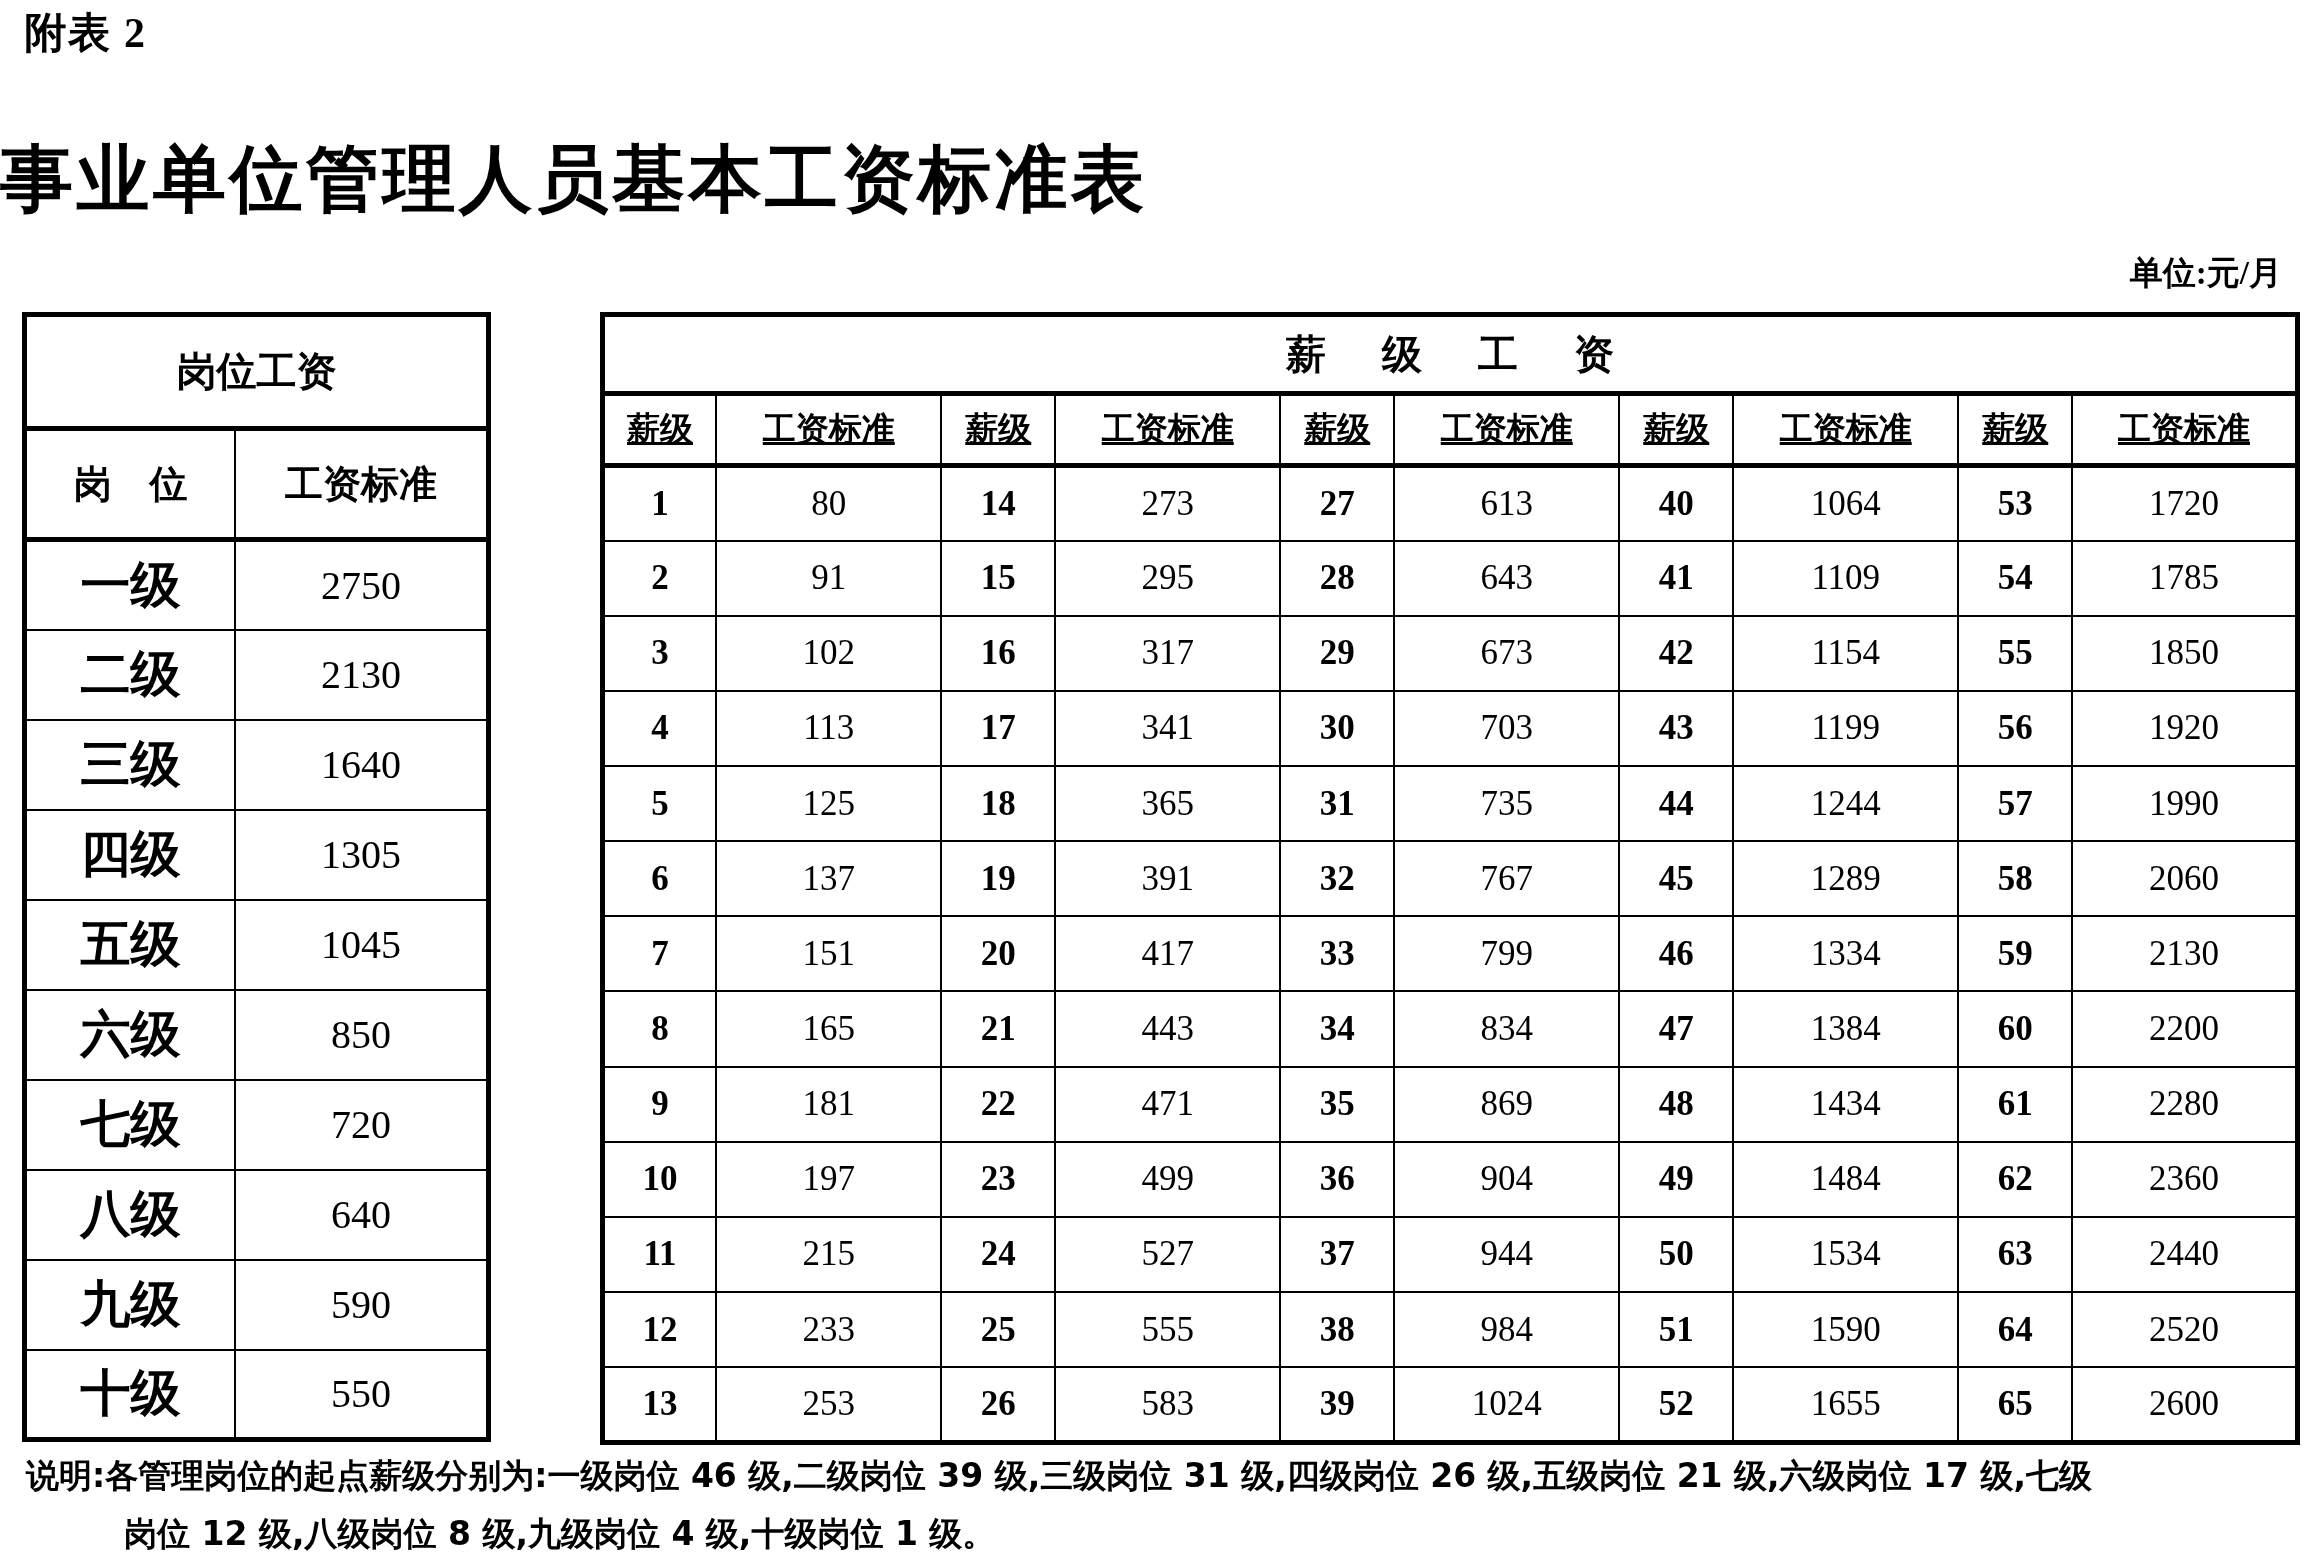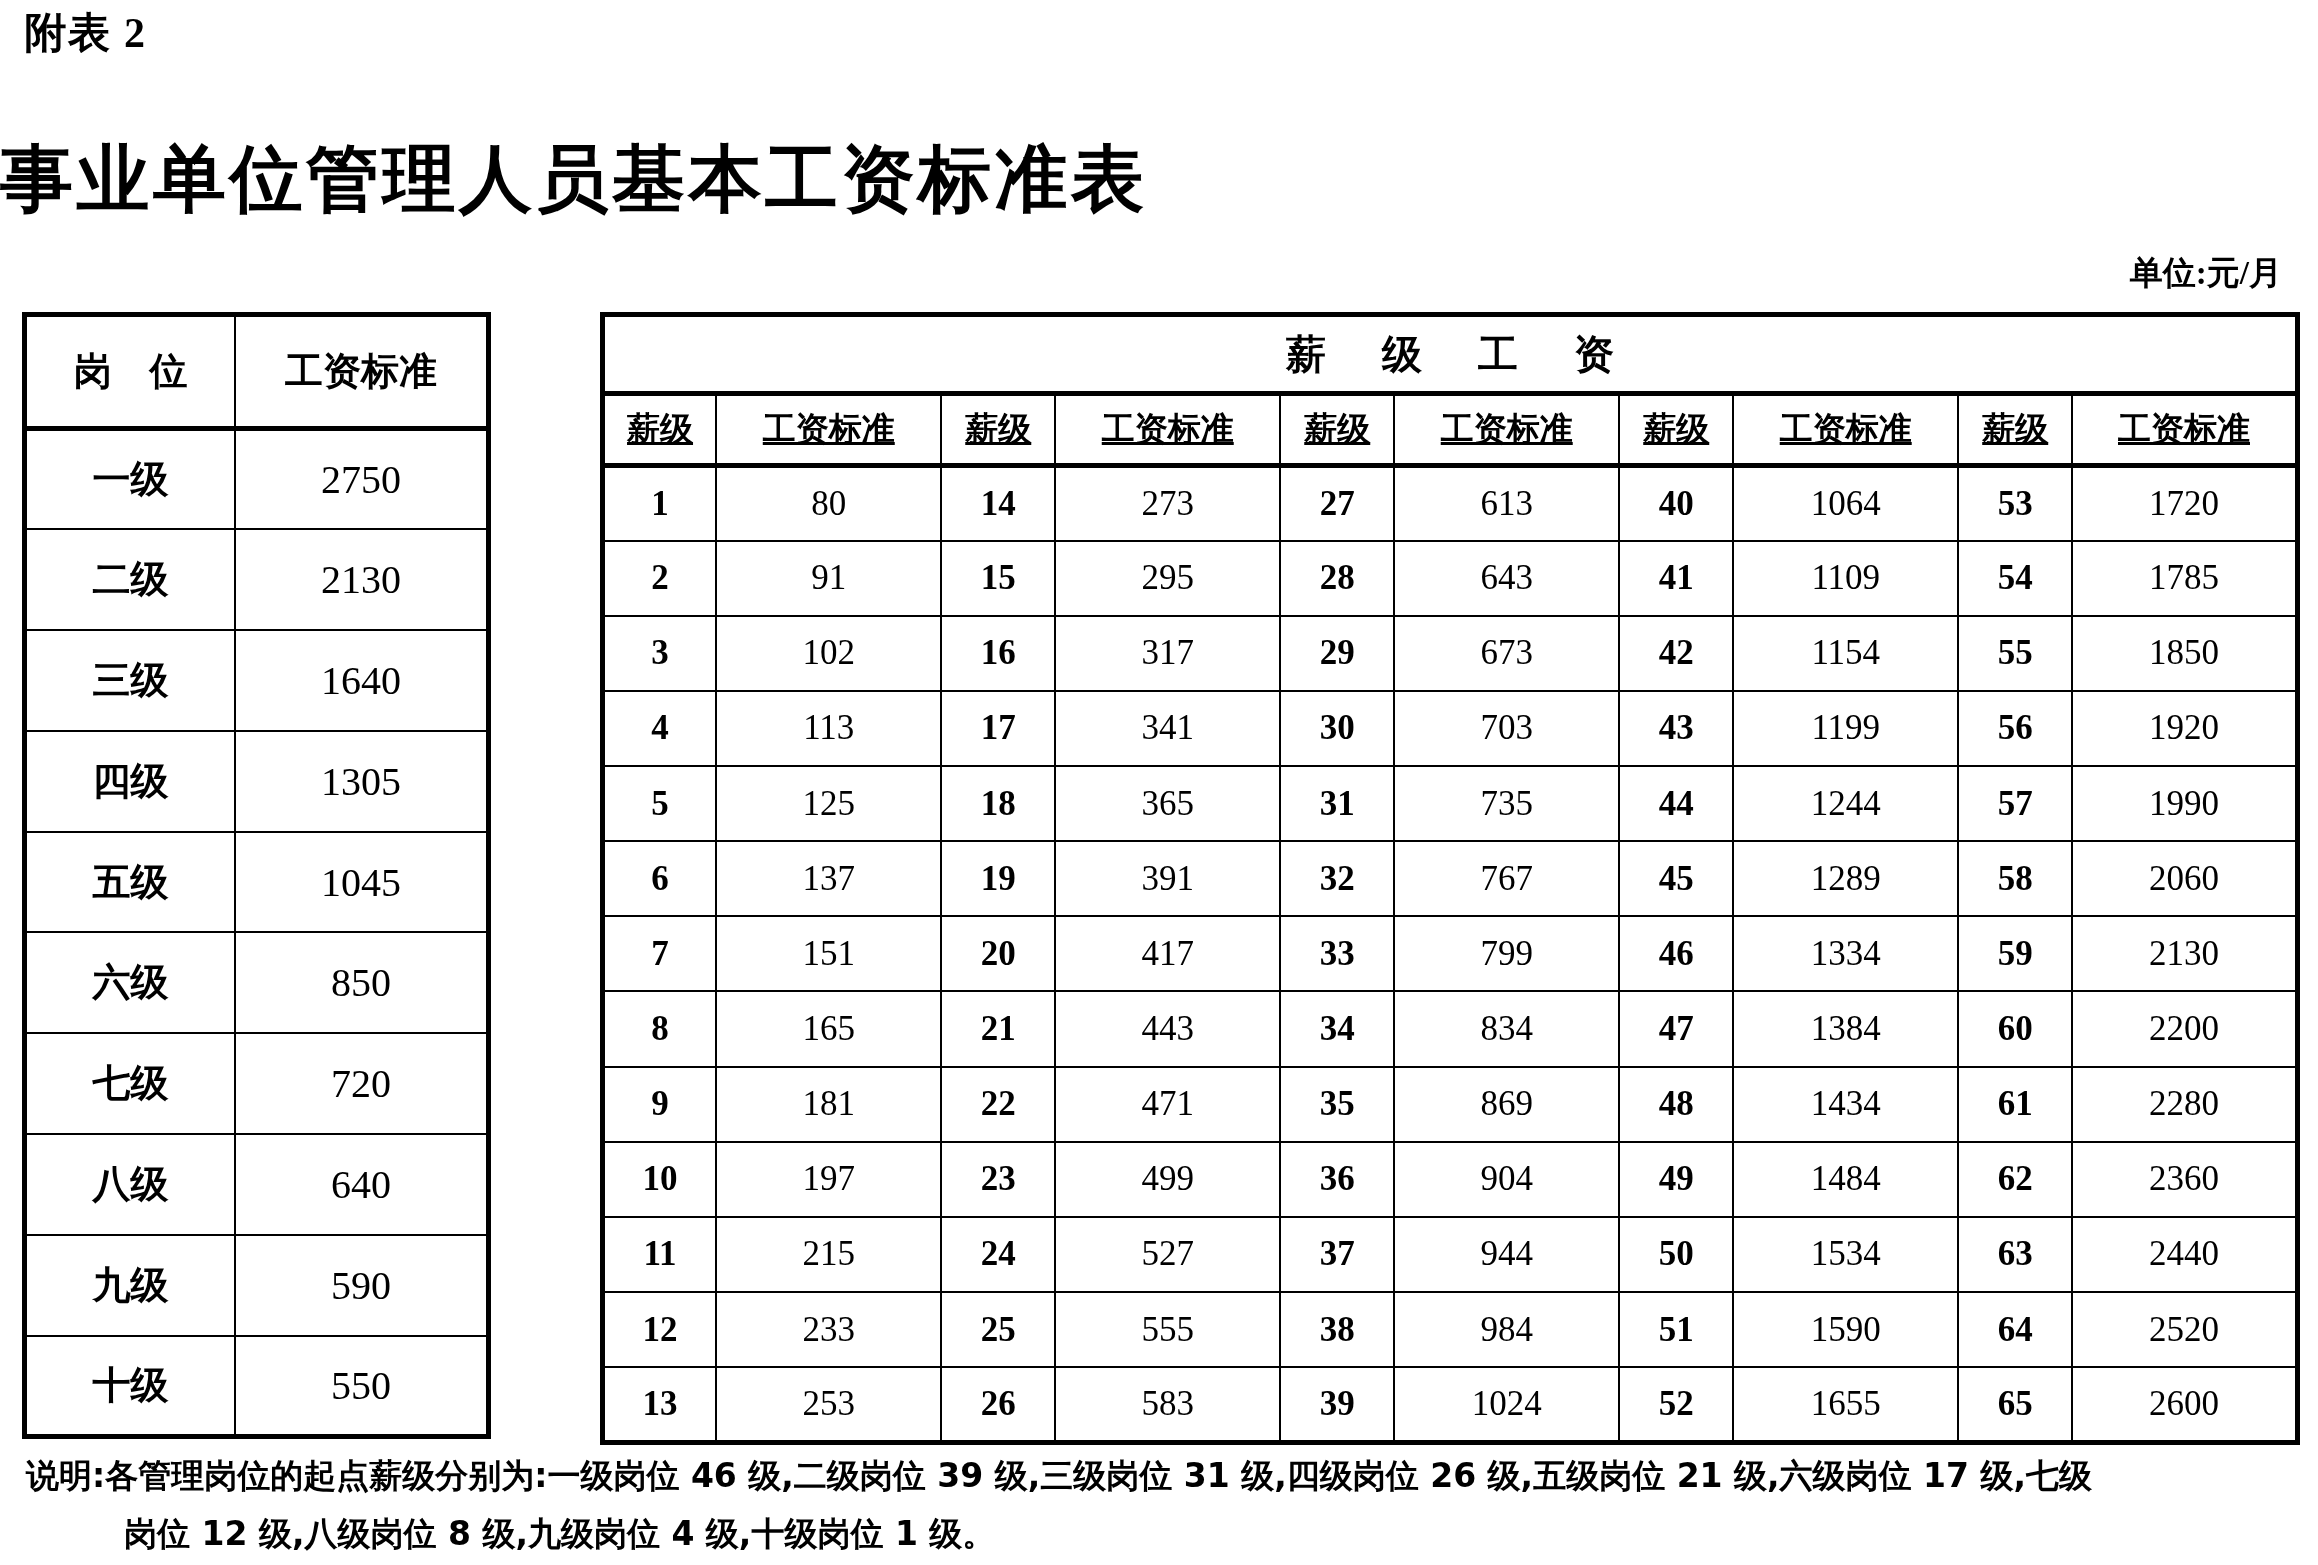--- a/index.html
+++ b/index.html
@@ -18,21 +18,21 @@
   thead th{border-bottom-width:5.2px;}
 
   
   .pos-table{position:absolute; left:22px; top:312px; width:469px; height:1127px;}
   .pos-table thead tr:first-child{height:114px;}
   .pos-table thead tr:nth-child(2){height:111px;}
   .pos-table tbody tr{height:90px;}
   .pos-table .span-header{font-size:40px; font-weight:bold; font-family:"DejaVu Sans", sans-serif;}
   .pos-table .col-h{font-size:38px; font-weight:bold; font-family:"DejaVu Sans", sans-serif;}
   .pos-table .col-h:first-child{word-spacing:24.4px;}
-  .pos-table tbody td:first-child{font-size:38px; font-weight:bold; font-family:"DejaVu Sans", sans-serif;}
+  .pos-table tbody td:first-child{font-size:50px; font-weight:bold; font-family:"DejaVu Sans", sans-serif;}
   .pos-table tbody td:last-child{font-size:40px; font-family:"Liberation Serif", serif;}
 
   
   .grade-table{position:absolute; left:600px; top:312px; width:1700px; height:1133px;}
   .grade-table thead tr:first-child{height:79px;}
   .grade-table thead tr:nth-child(2){height:72px;text-decoration:underline;}
   .grade-table tbody tr{height:75px;}
   .grade-table .span-header{font-size:40px; font-weight:bold; word-spacing:42px; font-family:"DejaVu Sans", sans-serif;}
   .grade-table .col-h{font-size:33px; font-weight:bold; font-family:"DejaVu Sans", sans-serif;}
   .grade-table tbody td:nth-child(odd){font-size:35px; font-weight:bold; font-family:"Liberation Serif", serif;}
@@ -50,20 +50,23 @@
   <div class="annex">附表 2</div>
   <h1 class="title">事业单位管理人员基本工资标准表</h1>
   <div class="unit">单位:元/月</div>
 
   <table class="pos-table">
     <colgroup>
       <col style="width:45.4%">
       <col style="width:54.6%">
     </colgroup>
     <thead>
+      <tr>
+        <th colspan="2" class="span-header">岗位工资</th>
+      </tr>
       <tr>
         <th class="col-h">岗 位</th>
         <th class="col-h">工资标准</th>
       </tr>
     </thead>
     <tbody>
         <tr>
           <td>一级</td>
           <td>2750</td>
         </tr>

